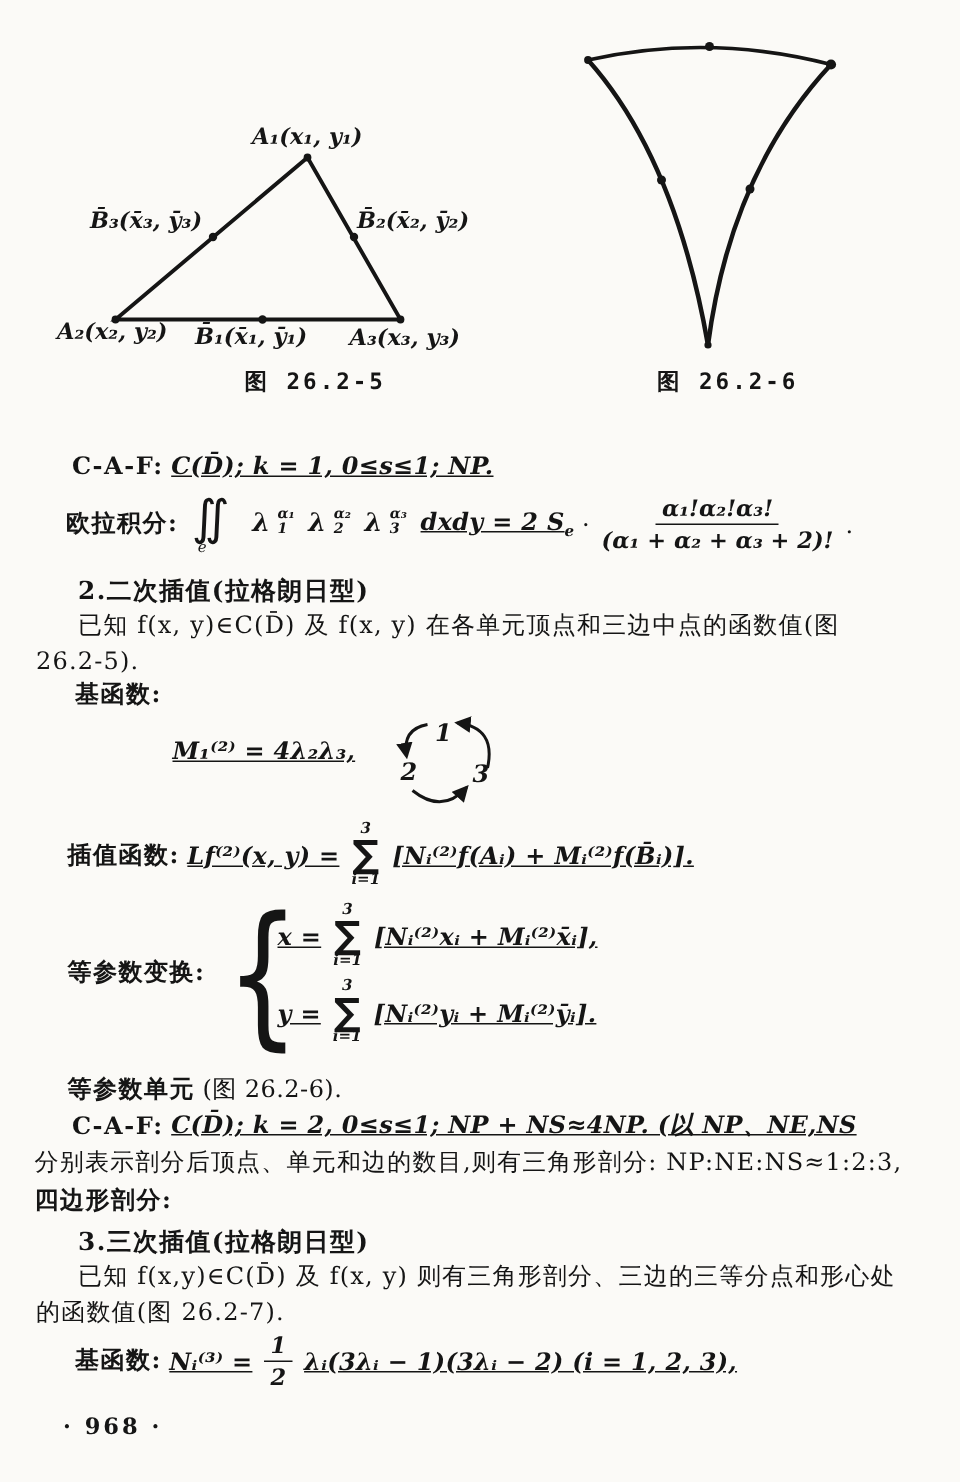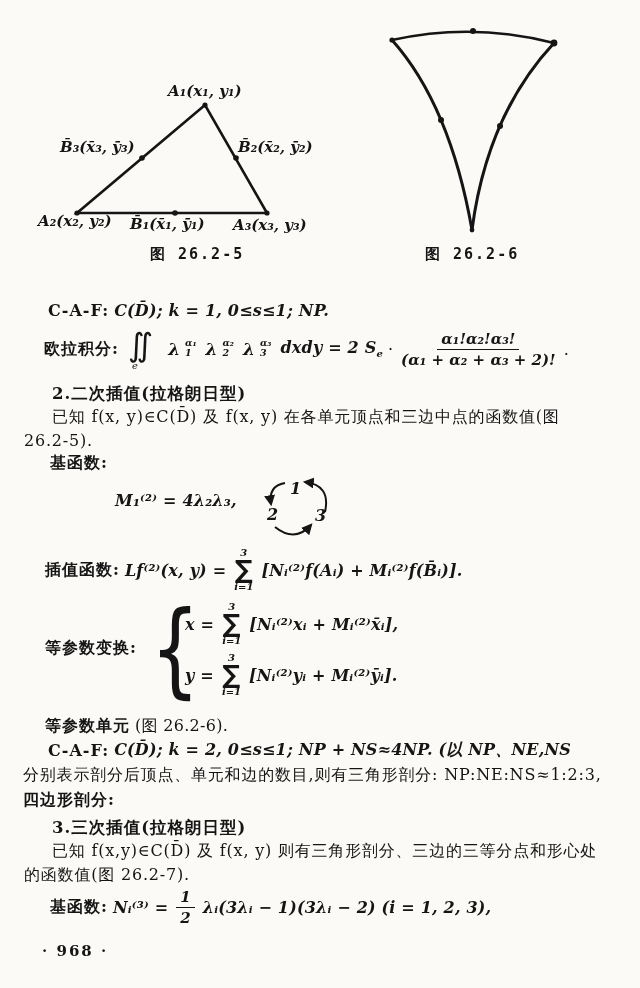--- a/index.html
+++ b/index.html
@@ -5,24 +5,24 @@
   html,body{margin:0;padding:0;}
   body{
     width:640px;height:988px;position:relative;overflow:hidden;
     background:#fbfaf7;color:#151515;
     font-family:"DejaVu Serif","DejaVu Sans",serif;
   }
   .abs{position:absolute;}
   .row{position:absolute;display:flex;align-items:center;gap:5px;white-space:nowrap;font-size:16px;}
   .zh{font-size:16px;letter-spacing:0.8px;font-weight:500;}
   .bl{font-weight:bold;letter-spacing:1px;}
-  .mi{font-style:italic;font-weight:600;letter-spacing:0.2px;}
+  .mi{font-style:italic;font-weight:600;letter-spacing:0.2px;text-decoration:underline;}
   .hd{font-weight:bold;font-size:16.5px;letter-spacing:1px;}
   .flbl{font-style:italic;font-weight:700;font-size:15px;white-space:nowrap;}
-  .cap{font-weight:bold;font-size:15px;letter-spacing:2px;font-family:"DejaVu Sans Mono","DejaVu Sans",monospace;}
+  .cap{font-weight:bold;font-size:15px;letter-spacing:2px;font-family:"DejaVu Sans Mono","DejaVu Sans",monospace;margin-left:13px;}
   
   .sum{display:inline-flex;flex-direction:column;align-items:center;line-height:1;margin:0 3px;}
   .sum .t{font-size:10px;font-style:italic;font-weight:600;}
   .sum .s{font-size:25px;line-height:0.95;font-family:"DejaVu Sans",sans-serif;font-weight:600;}
   .sum .b{font-size:10px;font-style:italic;font-weight:600;}
   
   .frac{display:inline-flex;flex-direction:column;align-items:center;line-height:1.2;font-style:italic;font-weight:600;font-size:15px;margin:0 3px;}
   .frac .n{padding:0 4px 1px 4px;border-bottom:1.5px solid #151515;}
   .frac .d{padding-top:1px;}
   

